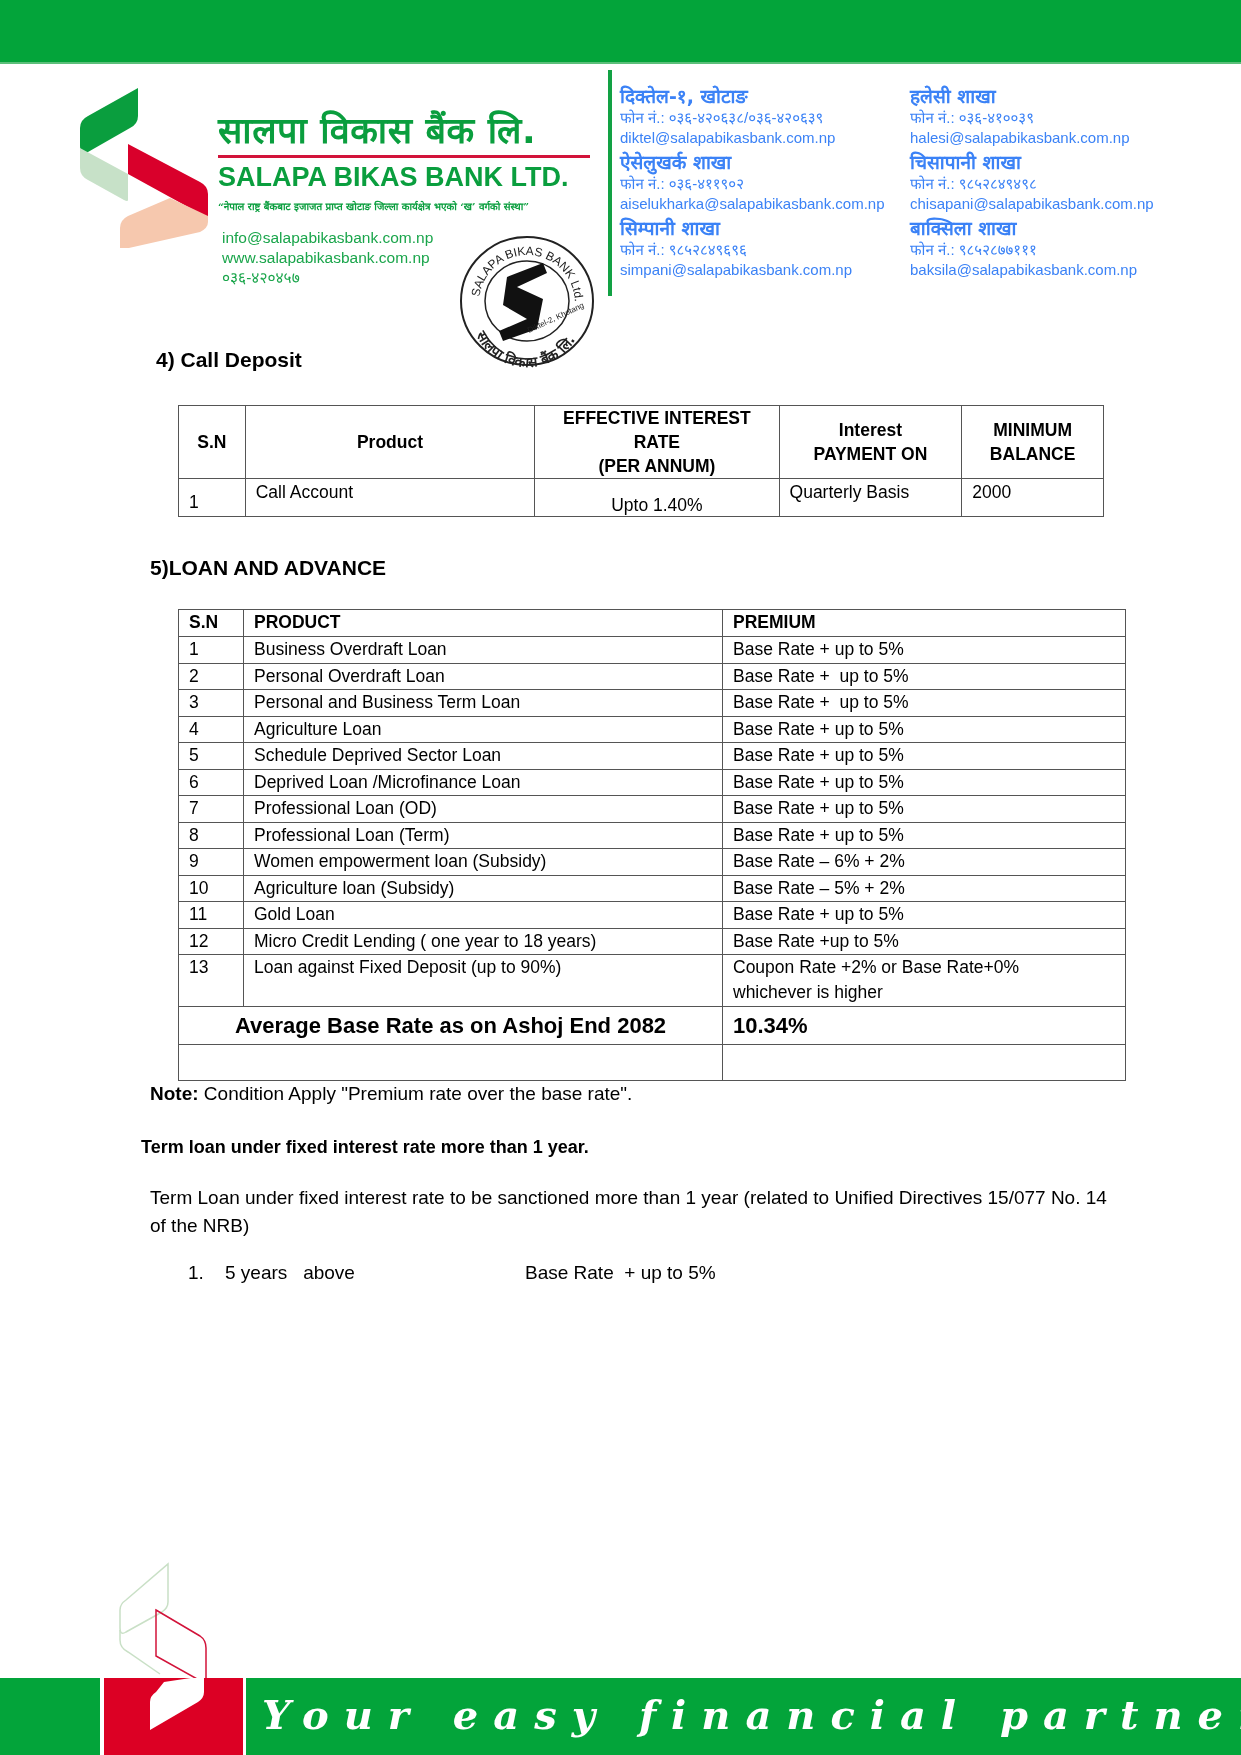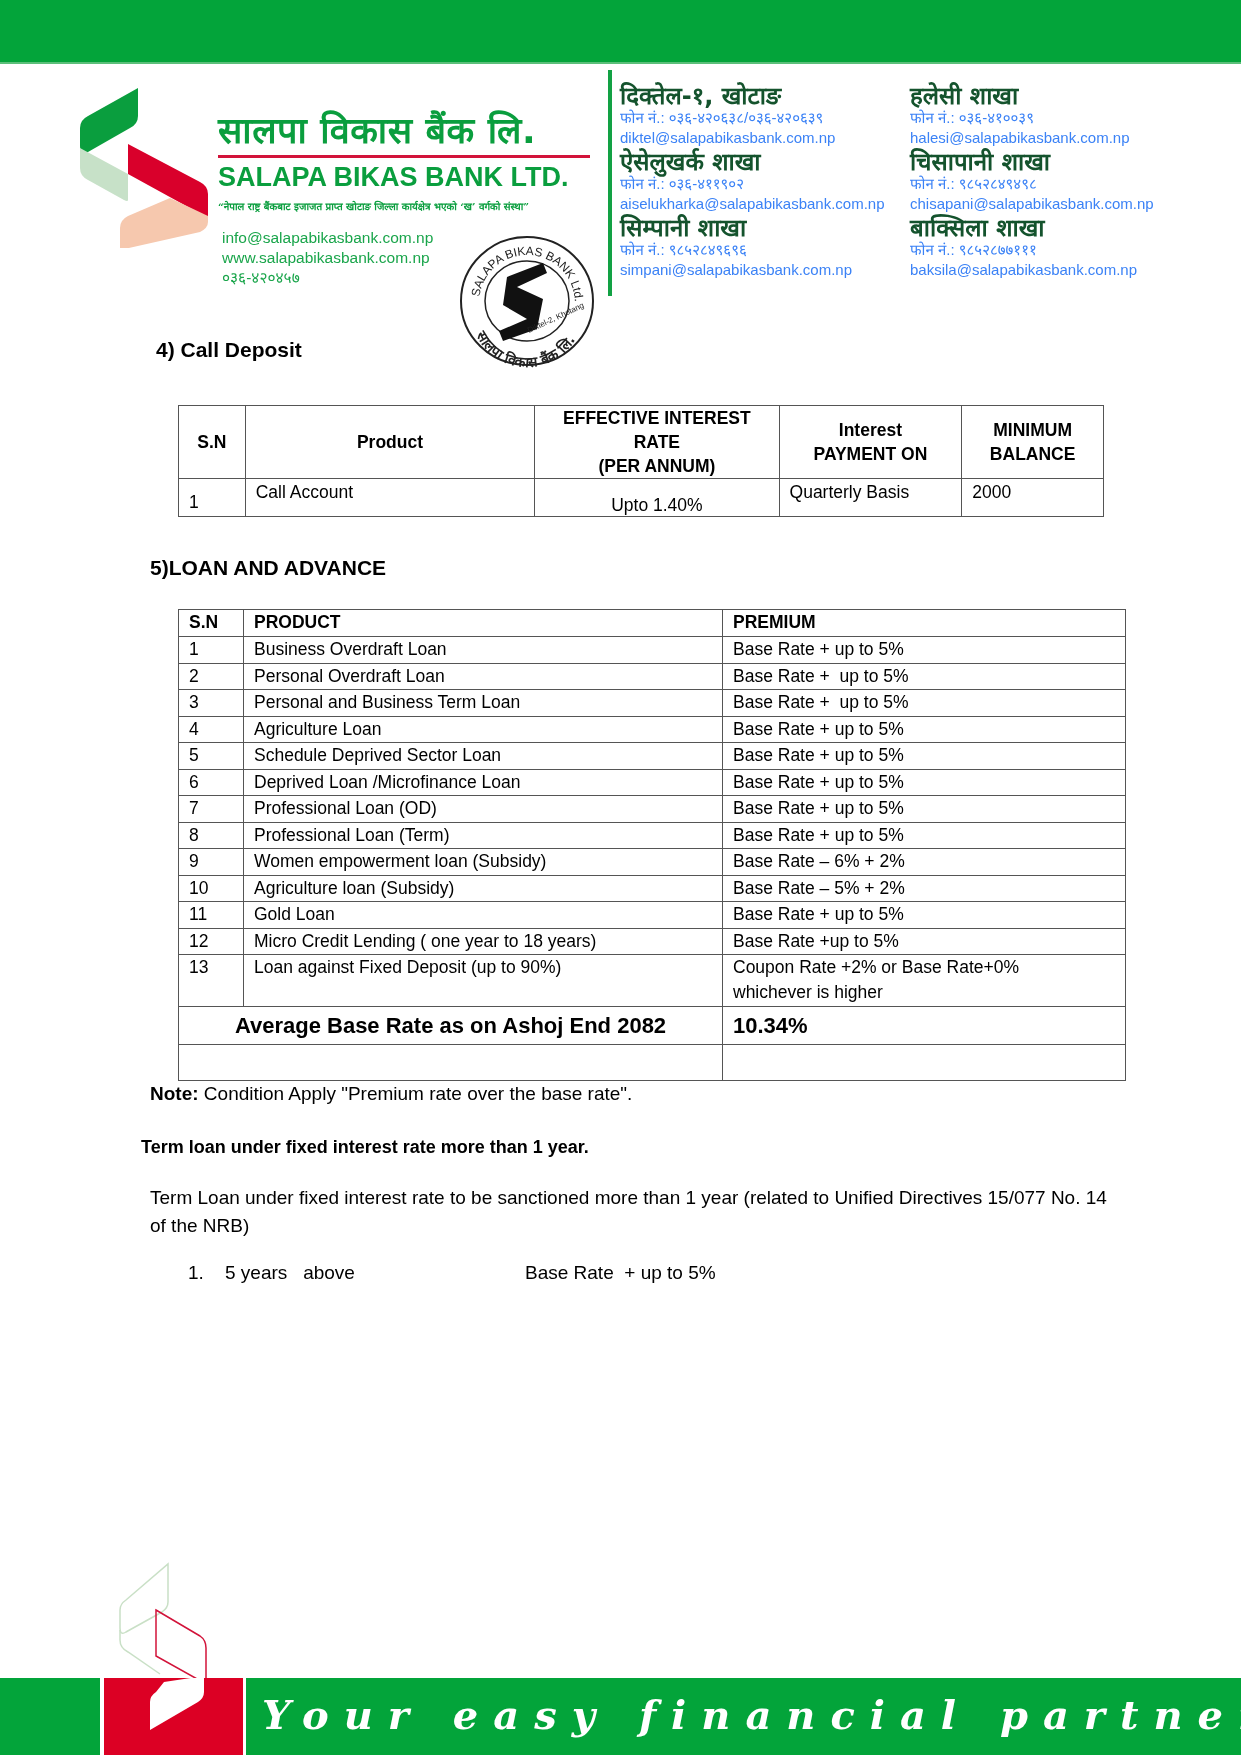--- a/index.html
+++ b/index.html
@@ -17,26 +17,26 @@
   .brand-tag { font-family: "DejaVu Serif", serif; font-weight: bold; color: #0a9e3e; font-size: 10px; margin-top: 6px; white-space: nowrap; }
   .brand-contacts { position: absolute; left: 222px; top: 228px; color: #1aa54b; font-size: 15.5px; line-height: 20px; }
   .brand-contacts div { white-space: nowrap; }
 
   .seal { position: absolute; left: 457px; top: 233px; width: 140px; height: 136px; }
 
   .v-rule { position: absolute; left: 608px; top: 70px; width: 4px; height: 226px; background: #12a144; }
 
   .branches { position: absolute; top: 84px; }
   .branch { margin-bottom: 2px; }
-  .branch-name { font-family: "DejaVu Sans", sans-serif; font-weight: bold; color: #14532d; font-size: 24px; line-height: 24px; white-space: nowrap; }
+  .branch-name { font-family: "DejaVu Sans", sans-serif; font-weight: bold; color: #3b82f6; font-size: 19px; line-height: 24px; white-space: nowrap; }
   .branch-line { color: #3b82f6; font-size: 15px; line-height: 20px; white-space: nowrap; }
   .branch-col-1 { left: 620px; }
   .branch-col-2 { left: 910px; }
   .section-title { position: absolute; font-weight: bold; font-size: 21px; color: #000; white-space: nowrap; }
-  .section-4 { left: 156px; top: 338px; }
+  .section-4 { left: 156px; top: 348px; }
   .section-5 { left: 150px; top: 556px; text-align: right; }
 
   table { border-collapse: collapse; position: absolute; font-size: 17.5px; }
   td, th { border: 1.5px solid #555; vertical-align: top; }
 
   .call-table { left: 178px; top: 405px; width: 926px; }
   .call-table th { font-weight: bold; text-align: center; vertical-align: middle; height: 53px; line-height: 24px; padding: 0 4px; }
   .call-table td { height: 38px; padding: 3px 10px; }
   .call-table td.center { text-align: center; vertical-align: bottom; padding-bottom: 0; }
 

